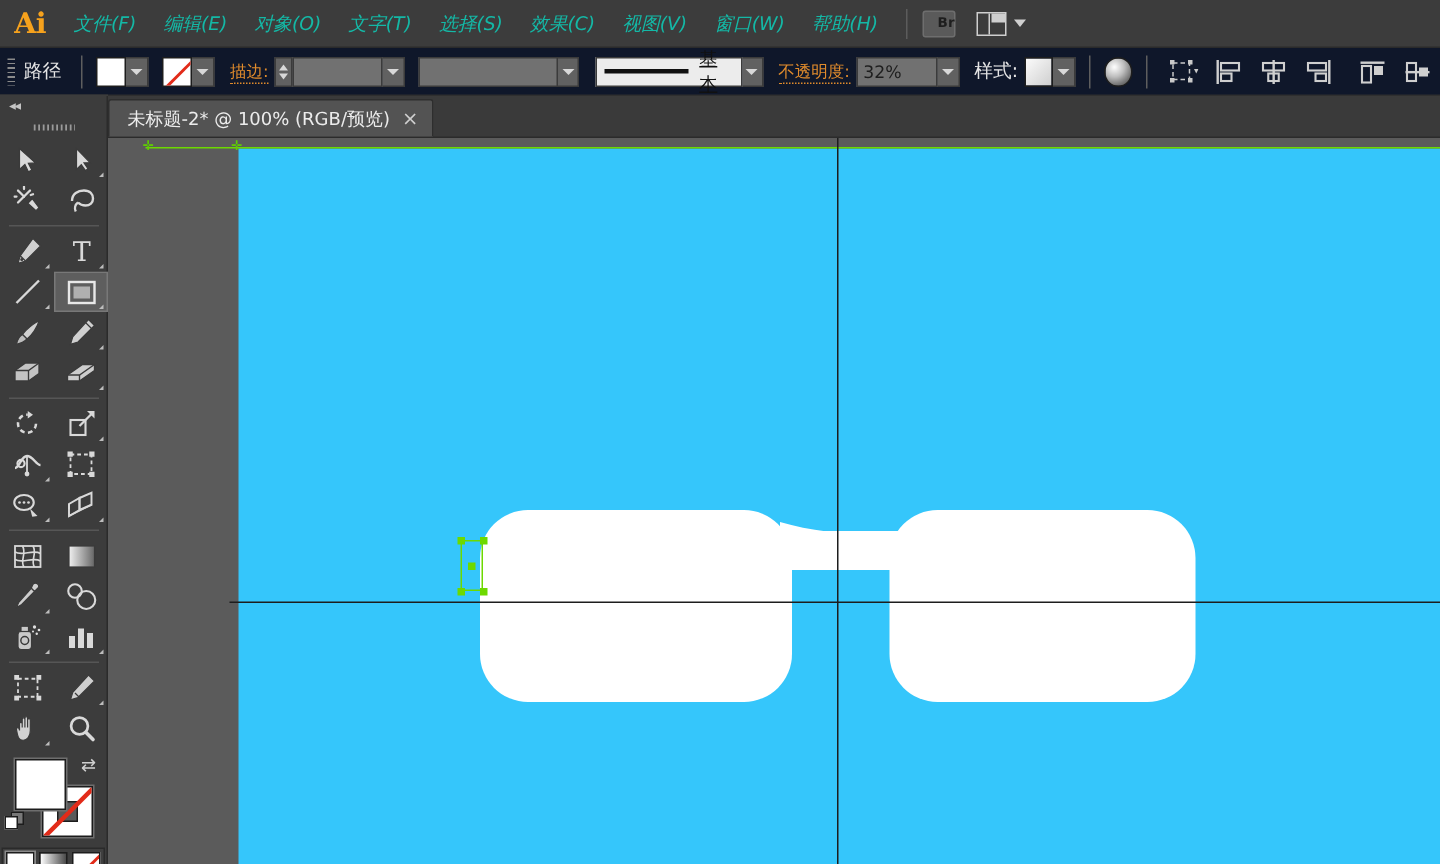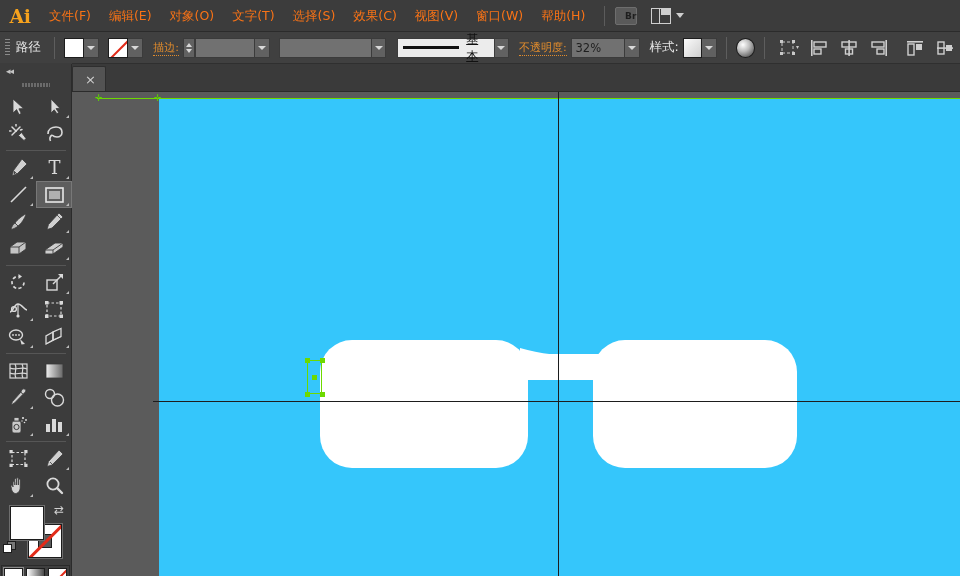--- a/index.html
+++ b/index.html
@@ -23,22 +23,23 @@
   }
   .ai-logo {
     width: 40px; height: 32px;
     display: flex; align-items: center; justify-content: center;
     color: #f6a21d; font-weight: bold; font-size: 19px;
     font-family: "DejaVu Serif", "Liberation Serif", serif;
     letter-spacing: -0.5px;
   }
   .menu-item {
     padding: 0 9px; height: 32px; line-height: 32px;
-    font-size: 12.5px; color: #f97316; white-space: nowrap;
+    font-size: 12.5px; color: #14b8a6; white-space: nowrap;
     cursor: default;
+    font-style: italic;
   }
   .menu-sep-v {
     width: 1px; height: 20px; background: #5c5c5c; margin: 0 10px;
   }
   .br-btn {
     width: 22px; height: 18px; background: #5a5a5a;
     border: 1px solid #6e6e6e; border-radius: 2px;
     font-size: 9px; color: #1e1e1e; text-align: right; line-height: 17px;
     font-weight: bold;
   }
@@ -55,21 +56,21 @@
     background:#cfcfcf;
   }
   .caret-dn {
     width:0;height:0;border-left:4px solid transparent;border-right:4px solid transparent;
     border-top:5px solid #cfcfcf; margin-left:5px;
   }
 
   
   .controlbar {
     position: absolute; left: 0; top: 32px; width: 960px; height: 32px;
-    background: #404040;
+    background: #0f172a;
     display: flex; align-items: center;
     border-bottom: 1px solid #2f2f2f;
   }
   .grip {
     width: 5px; height: 18px; margin: 0 6px 0 5px;
     background: repeating-linear-gradient(to bottom, #8a8a8a 0 1px, transparent 1px 3px);
   }
   .cb-label { font-size: 12.5px; color: #e6e6e6; margin-right: 4px; white-space: nowrap; }
   .cb-label-link {
     font-size: 11px; color: #e08b2c; white-space: nowrap;
@@ -381,20 +382,21 @@
         <rect x="2" y="8.3" width="16" height="1.6" fill="#cfcfcf"></rect>
         <rect x="3" y="3" width="6" height="12" fill="none" stroke="#cfcfcf" stroke-width="1.4"></rect>
         <rect x="11" y="6" width="6" height="6" fill="#cfcfcf"></rect>
       </svg>
     </div>
   </div>
 
   <div class="tabbar">
     <div class="tabbar-spacer"></div>
     <div class="doc-tab">
+      <span>未标题-2* @ 100% (RGB/预览)</span>
       <span class="tab-close">×</span>
     </div>
   </div>
 
   <div class="toolpanel">
     <div class="tp-collapse">◂◂</div>
     <div class="tp-grip"></div>
 
     <div class="tool-grid">
 

